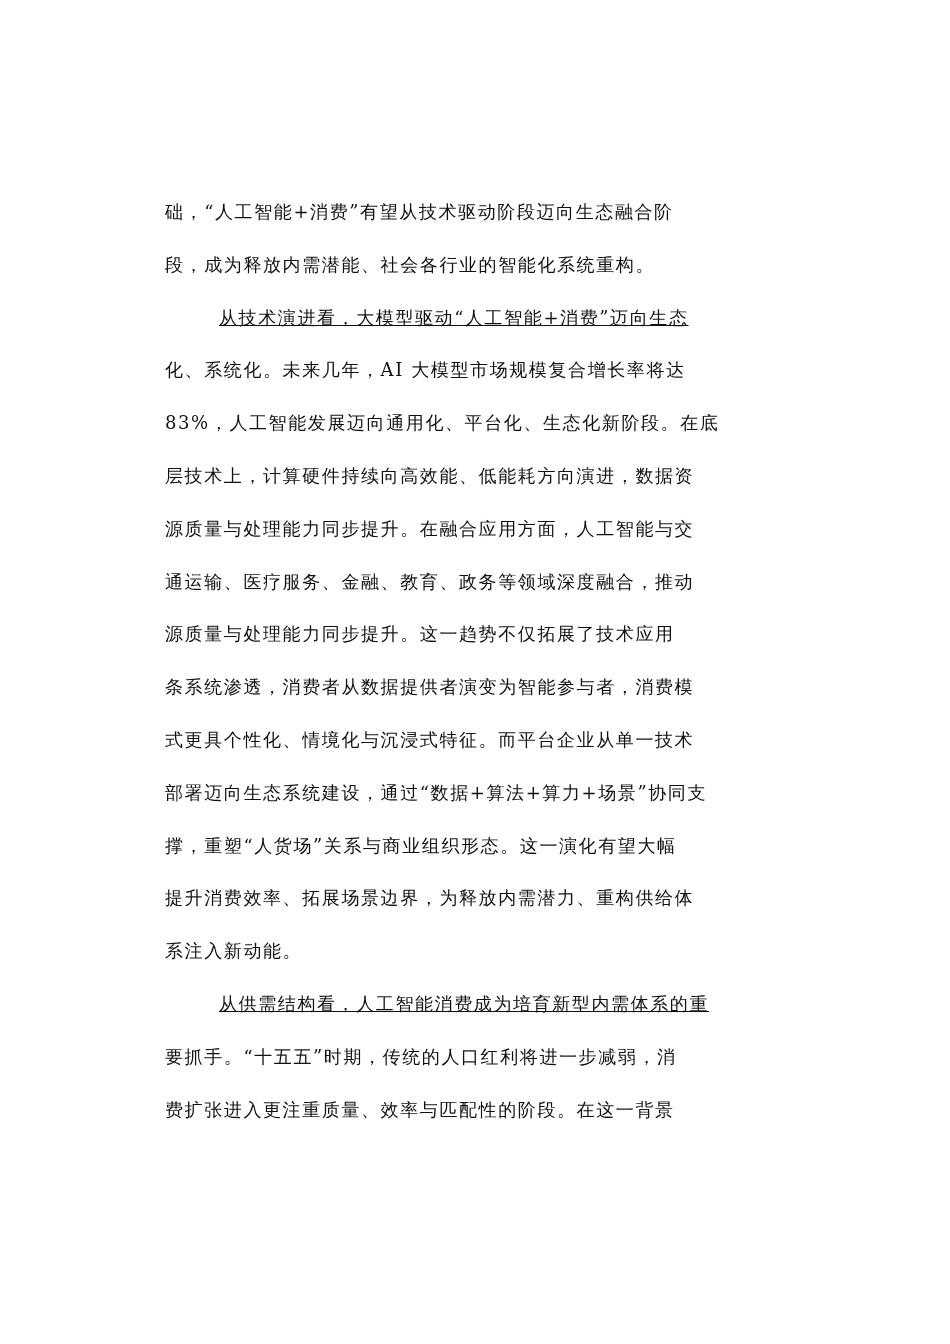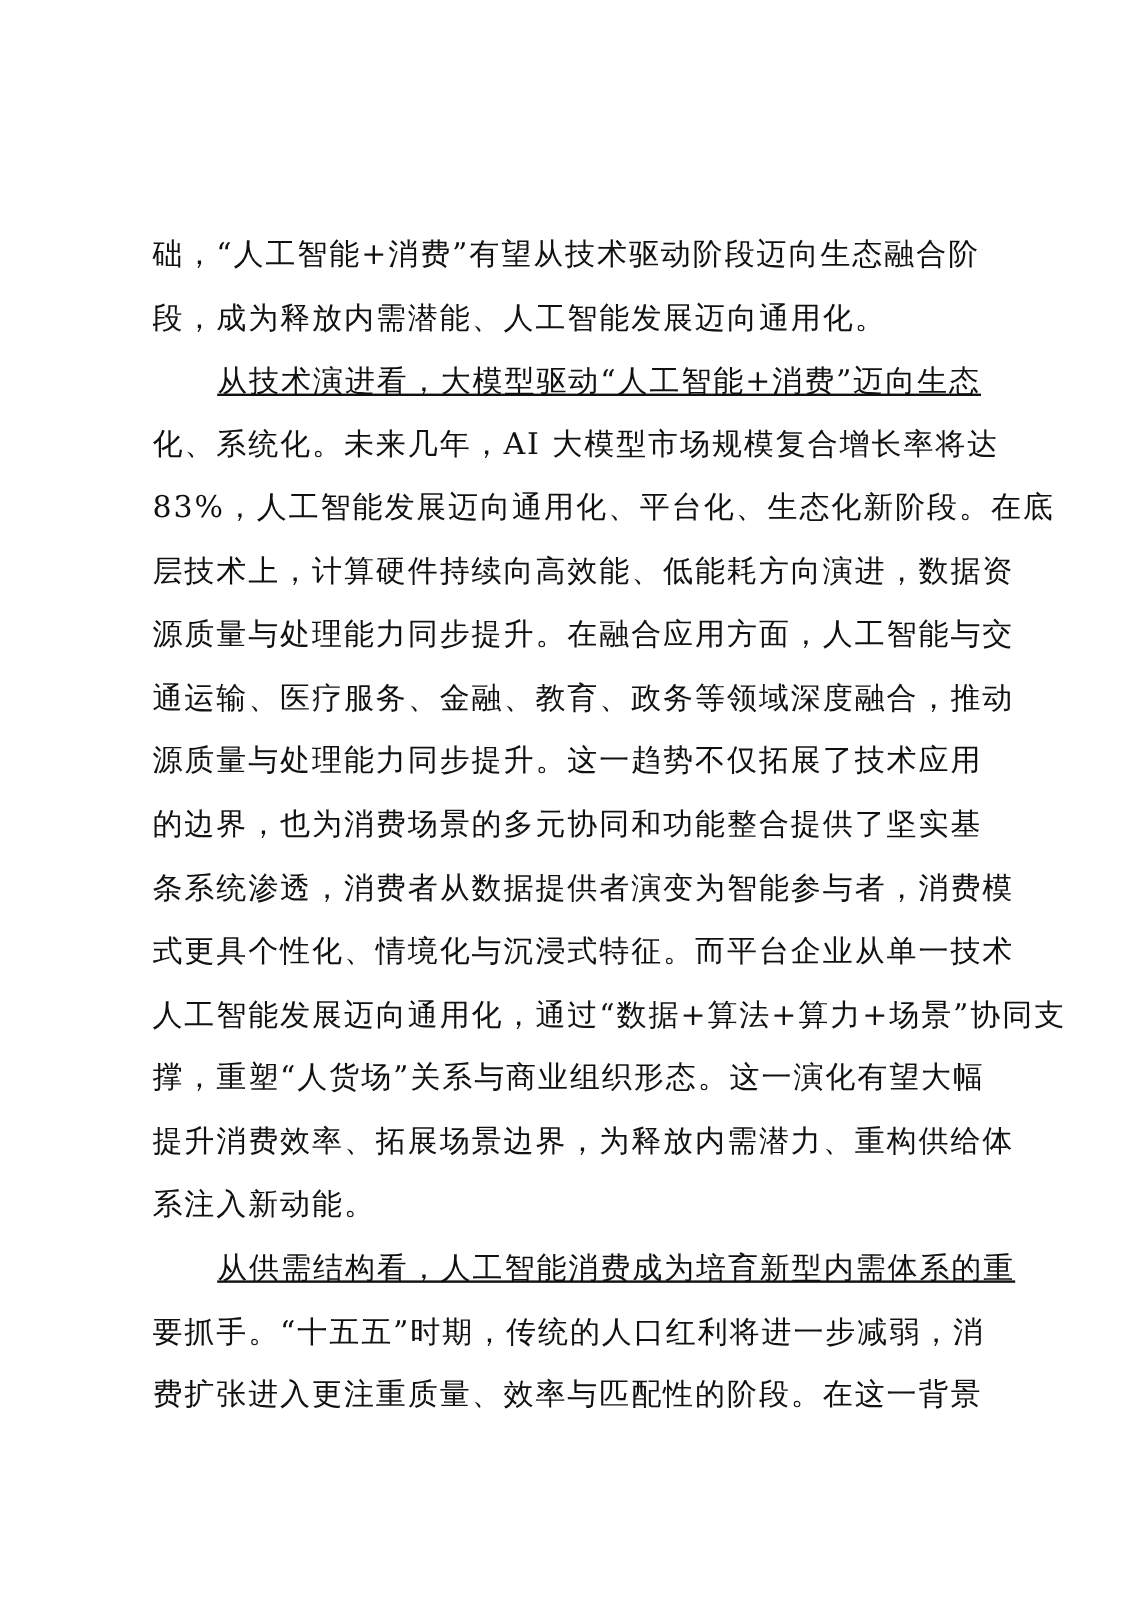--- a/index.html
+++ b/index.html
@@ -25,53 +25,53 @@
       position: absolute;
       left: 127px;
       top: 186px;
       width: 710px;
     }
     .line {
       display: block;
       height: 52.8px;
       line-height: 52.8px;
       font-family: "DejaVu Serif", "Liberation Serif", serif;
-      font-size: 25px;
+      font-size: 18px;
       color: #111111;
       white-space: nowrap;
       letter-spacing: 1.6px;
+      margin-left: 38px;
     }
     .line.indent {
       padding-left: 54px;
       text-decoration: underline;
     }
   </style>
 </head>
 <body>
 
 <div class="page">
   <div class="text-block">
 
     <div>
       <span class="line">础，“人工智能+消费”有望从技术驱动阶段迈向生态融合阶</span>
-      <span class="line">段，成为释放内需潜能、人工智能发展迈向通用化。</span>
+      <span class="line">段，成为释放内需潜能、社会各行业的智能化系统重构。</span>
     </div>
 
     <div>
       <span class="line indent">从技术演进看，大模型驱动“人工智能+消费”迈向生态</span>
       <span class="line">化、系统化。未来几年，AI 大模型市场规模复合增长率将达</span>
       <span class="line">83%，人工智能发展迈向通用化、平台化、生态化新阶段。在底</span>
       <span class="line">层技术上，计算硬件持续向高效能、低能耗方向演进，数据资</span>
       <span class="line">源质量与处理能力同步提升。在融合应用方面，人工智能与交</span>
       <span class="line">通运输、医疗服务、金融、教育、政务等领域深度融合，推动</span>
       <span class="line">源质量与处理能力同步提升。这一趋势不仅拓展了技术应用</span>
-      <span class="line">的边界，也为消费场景的多元协同和功能整合提供了坚实基</span>
       <span class="line">条系统渗透，消费者从数据提供者演变为智能参与者，消费模</span>
       <span class="line">式更具个性化、情境化与沉浸式特征。而平台企业从单一技术</span>
-      <span class="line">人工智能发展迈向通用化，通过“数据+算法+算力+场景”协同支</span>
+      <span class="line">部署迈向生态系统建设，通过“数据+算法+算力+场景”协同支</span>
       <span class="line">撑，重塑“人货场”关系与商业组织形态。这一演化有望大幅</span>
       <span class="line">提升消费效率、拓展场景边界，为释放内需潜力、重构供给体</span>
       <span class="line">系注入新动能。</span>
     </div>
 
     <div>
       <span class="line indent">从供需结构看，人工智能消费成为培育新型内需体系的重</span>
       <span class="line">要抓手。“十五五”时期，传统的人口红利将进一步减弱，消</span>
       <span class="line">费扩张进入更注重质量、效率与匹配性的阶段。在这一背景</span>
     </div>

